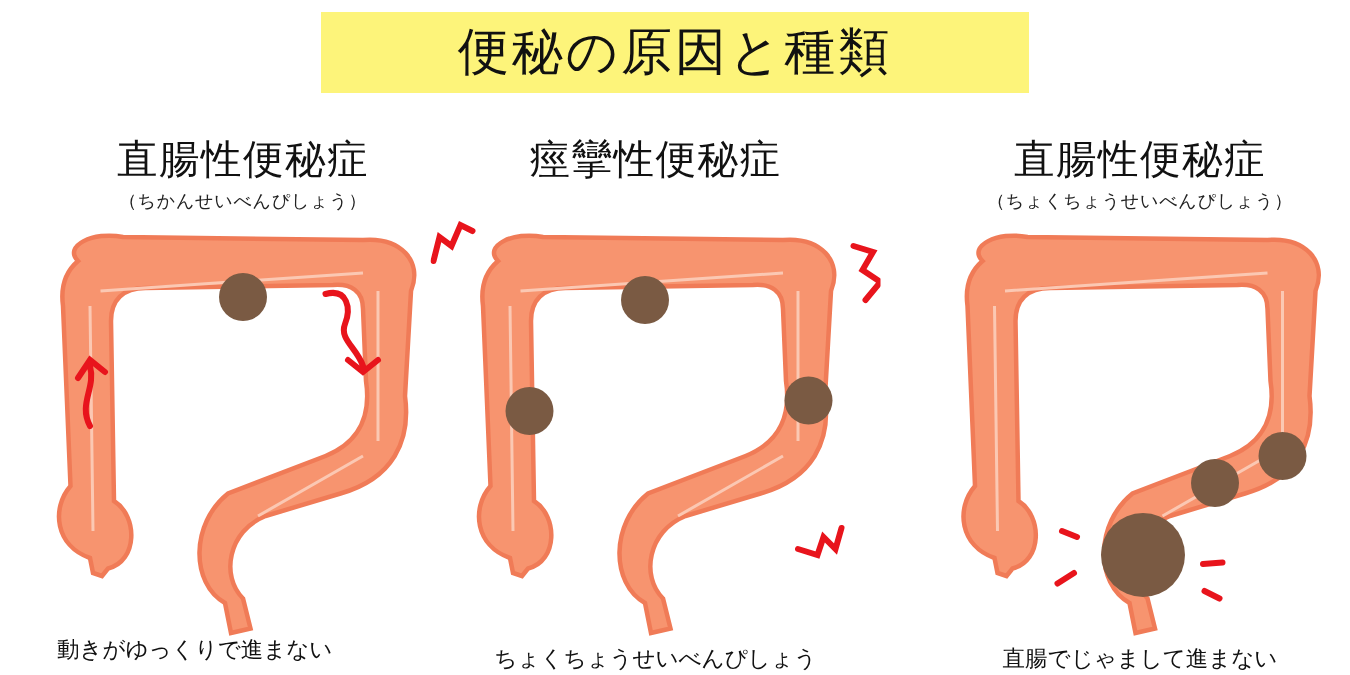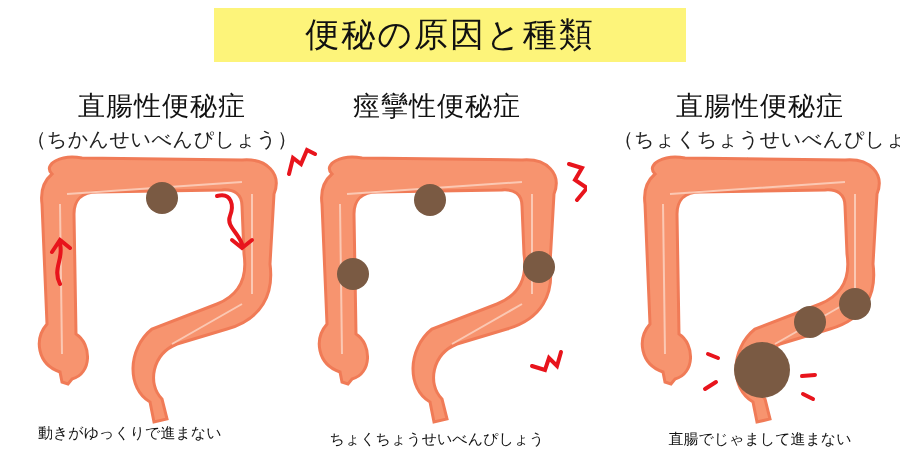--- a/index.html
+++ b/index.html
@@ -5,21 +5,21 @@
   html, body { margin: 0; padding: 0; background: #ffffff; }
   body { width: 900px; height: 450px; position: relative; overflow: hidden;
          font-family: "DejaVu Sans", "Liberation Sans", sans-serif; color: #111; }
   .banner { position: absolute; left: 214px; top: 8px; width: 472px; height: 54px;
             background: #fdf47a; display: flex; align-items: center; justify-content: center; }
   .banner-title { font-size: 34px; font-weight: normal; letter-spacing: 2px; color: #111; }
   .panel { position: absolute; top: 86px; width: 300px; height: 364px; }
   .panel-title { position: absolute; top: 2px; left: 0; right: 0; text-align: center;
                  font-size: 27px; font-weight: normal; letter-spacing: 1px; color: #111; }
   .panel-reading { position: absolute; top: 40px; left: 0; right: 0; text-align: center;
-                   font-size: 20px; color: #222; letter-spacing: 0.5px; }
+                   font-size: 12px; color: #222; letter-spacing: 0.5px; }
   .panel-caption { position: absolute; left: 0; right: 0; text-align: center; font-size: 15px; color: #111; }
   .colon { position: absolute; top: 58px; left: 0; width: 300px; height: 282px; }
   #p1 { left: 12px; } #p2 { left: 287px; } #p3 { left: 610px; }
   #p1 .panel-caption { top: 338px; left: -14px; text-align: left; padding-left: 40px; }
   #p2 .panel-caption { top: 344px; }
   #p3 .panel-caption { top: 344px; }
 </style>
 </head>
 <body>
 

